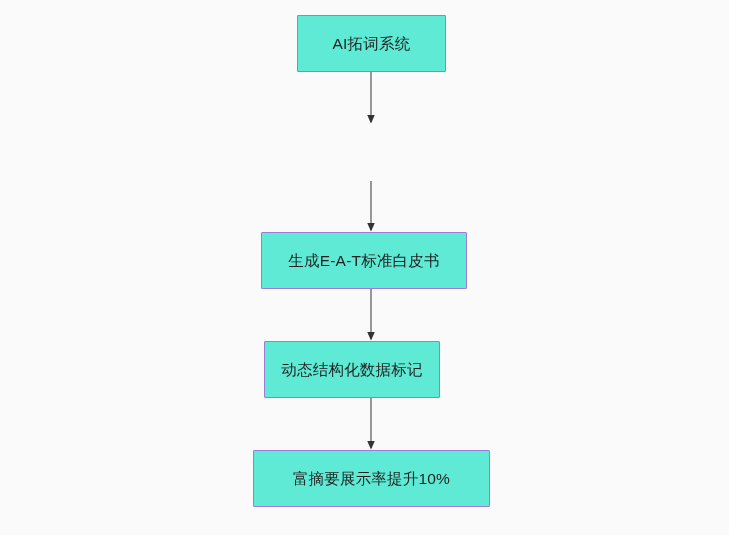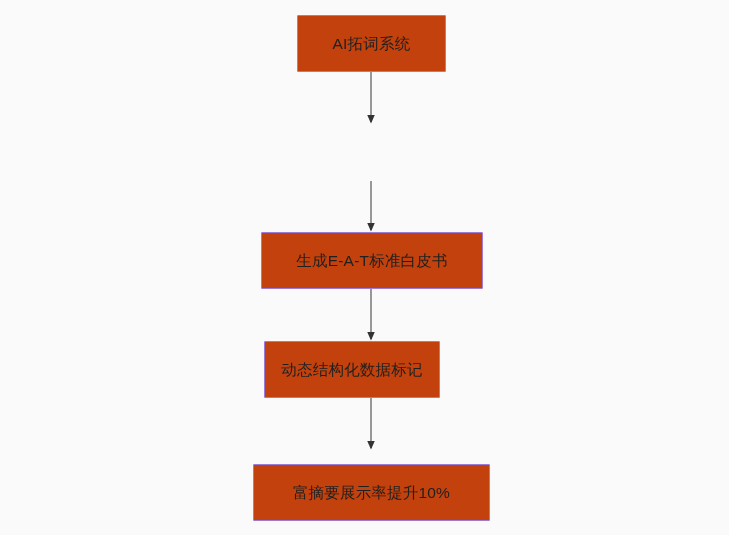--- a/index.html
+++ b/index.html
@@ -14,21 +14,21 @@
     overflow: hidden;
   }
   #flowchart {
     position: relative;
     width: 729px;
     height: 535px;
   }
   .node {
     position: absolute;
     box-sizing: border-box;
-    background: #c2410c;
+    background: #5eead4;
     border: 1px solid #9d7bd8;
     border-radius: 1px;
     display: flex;
     align-items: center;
     justify-content: center;
     color: #1f2020;
     font-size: 15.5px;
     line-height: 1;
     letter-spacing: 0.2px;
     white-space: nowrap;
@@ -61,25 +61,25 @@
     <line x1="371" y1="181" x2="371" y2="230" stroke="#7f7f7f" stroke-width="1.6" marker-end="url(#arrowhead)"></line>
     <line x1="371" y1="289" x2="371" y2="339" stroke="#7f7f7f" stroke-width="1.6" marker-end="url(#arrowhead)"></line>
     <line x1="371" y1="398" x2="371" y2="448" stroke="#7f7f7f" stroke-width="1.6" marker-end="url(#arrowhead)"></line>
   </svg>
 
   <div class="node" style="left:297px; top:15px; width:149px; height:57px;">
     <span class="node-label">AI拓词系统</span>
   </div>
 
 
-  <div class="node" style="left:261px; top:232px; width:222px; height:57px;">
+  <div class="node" style="left:261px; top:232px; width:206px; height:57px;">
     <span class="node-label">生成E-A-T标准白皮书</span>
   </div>
 
   <div class="node" style="left:264px; top:341px; width:176px; height:57px;">
     <span class="node-label">动态结构化数据标记</span>
   </div>
 
-  <div class="node" style="left:253px; top:450px; width:237px; height:57px;margin-top:14px;">
+  <div class="node" style="left:253px; top:450px; width:237px; height:57px;">
     <span class="node-label">富摘要展示率提升10%</span>
   </div>
 
 </div>
 
 </body></html>

